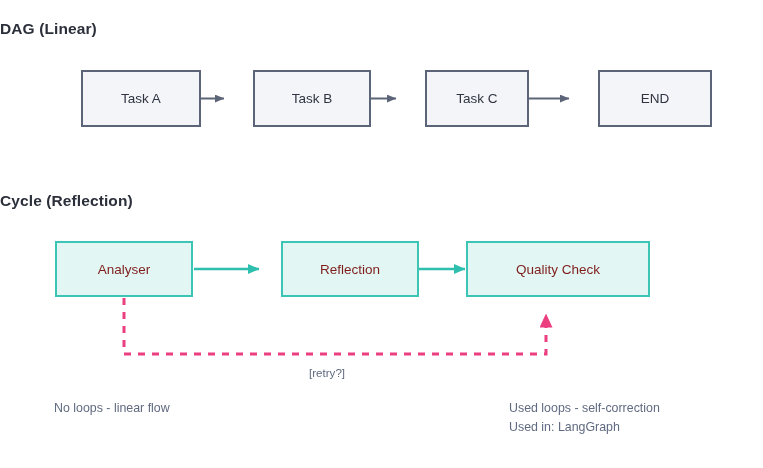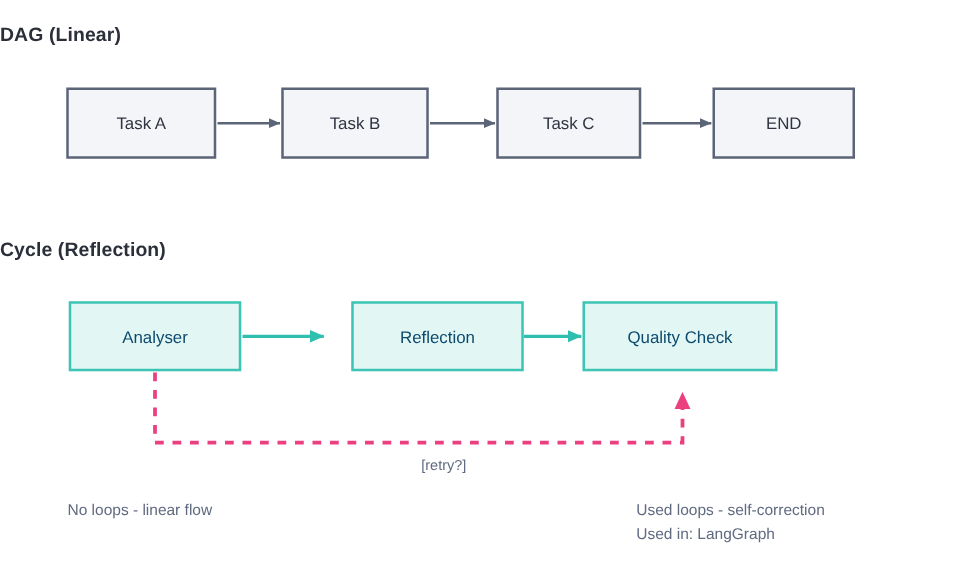--- a/index.html
+++ b/index.html
@@ -49,44 +49,45 @@
     display: flex;
     align-items: center;
     justify-content: center;
     font-size: 13.5px;
     white-space: nowrap;
   }
   .node-dag {
     background: #f4f5f9;
     border: 2.5px solid #5c6477;
     color: #2f3440;
+    margin-left: 28px;
   }
   .node-cycle {
     background: #e2f7f3;
     border: 2.5px solid #3cc4b4;
-    color: #0c4a6e;
+    color: #7f1d1d;
   }
 
   .annotation {
     position: absolute;
     font-size: 12.4px;
     color: #606a80;
     line-height: 19px;
     white-space: nowrap;
   }
   #annot-left { left: 54px; top: 399px; text-align: right; }
   #annot-right { left: 509px; top: 399px; }
 
   .edge-label {
     position: absolute;
     font-size: 11.6px;
     color: #606a80;
     white-space: nowrap;
   }
-  #retry-label { left: 309px; top: 366px; margin-left: 28px; }
+  #retry-label { left: 309px; top: 366px; }
 </style>
 </head>
 <body>
 
 <svg id="canvas" viewBox="0 0 763 468" aria-hidden="true">
   <defs>
     <marker id="arrow-grey" markerWidth="10" markerHeight="10" refX="9.2" refY="4" orient="auto" markerUnits="userSpaceOnUse">
       <path d="M0,0 L9.5,4 L0,8 z" fill="#5c6477"></path>
     </marker>
     <marker id="arrow-teal" markerWidth="12" markerHeight="11" refX="11" refY="5" orient="auto" markerUnits="userSpaceOnUse">
@@ -111,36 +112,36 @@
 </svg>
 
 <div class="section-title" id="dag-title">DAG (Linear)</div>
 
 <div class="node node-dag" id="node-task-a" style="left:53px; top:70px; width:120px; height:57px;">
   <span>Task A</span>
 </div>
 <div class="node node-dag" id="node-task-b" style="left:225px; top:70px; width:118px; height:57px;text-align:right;">
   <span>Task B</span>
 </div>
-<div class="node node-dag" id="node-task-c" style="left:397px; top:70px; width:116px; height:57px;">
+<div class="node node-dag" id="node-task-c" style="left:397px; top:70px; width:104px; height:57px;">
   <span>Task C</span>
 </div>
 <div class="node node-dag" id="node-end" style="left:570px; top:70px; width:114px; height:57px;">
   <span>END</span>
 </div>
 
 <div class="section-title" id="cycle-title">Cycle (Reflection)</div>
 
 <div class="node node-cycle" id="node-analyser" style="left:55px; top:241px; width:138px; height:56px;">
   <span>Analyser</span>
 </div>
 <div class="node node-cycle" id="node-reflection" style="left:260px; top:241px; width:138px; height:56px;margin-left:21px;">
   <span>Reflection</span>
 </div>
-<div class="node node-cycle" id="node-quality-check" style="left:466px; top:241px; width:156px; height:56px;">
+<div class="node node-cycle" id="node-quality-check" style="left:466px; top:241px; width:184px; height:56px;">
   <span>Quality Check</span>
 </div>
 
 <div class="edge-label" id="retry-label">[retry?]</div>
 
 <div class="annotation" id="annot-left">
   <div>No loops - linear flow</div>
 </div>
 
 <div class="annotation" id="annot-right">

